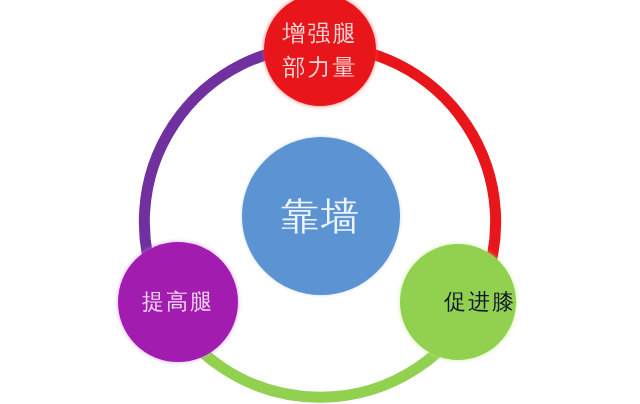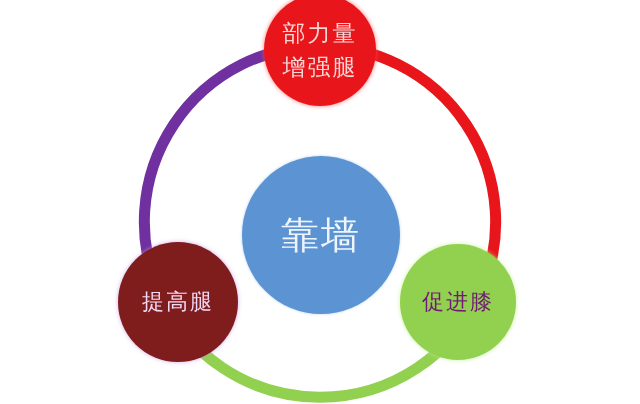--- a/index.html
+++ b/index.html
@@ -1,37 +1,37 @@
 <!DOCTYPE html>
 <html><head>
   <meta charset="utf-8">
   <style>
     html, body { margin: 0; padding: 0; }
     body { width: 640px; height: 404px; background: #ffffff; position: relative; overflow: hidden; font-family: "DejaVu Sans", sans-serif; }
     svg.ring { position: absolute; left: 0; top: 0; }
     .node { position: absolute; border-radius: 50%; display: flex; flex-direction: column; align-items: center; justify-content: center; color: #f4eef4; text-align: center; }
     .node span { display: block; letter-spacing: 2px; }
     .red { left: 264px; top: -6px; width: 112px; height: 112px; background: #e8161b; box-shadow: 0 0 4px rgba(255,80,80,0.8); font-size: 23px; line-height: 34px; color: #f7d6d6; }
-    .blue { left: 242px; top: 156px; width: 158px; height: 158px; background: #5b93d3; font-size: 38px; line-height: 52px; color: #eef4fb; box-shadow: 0 0 3px rgba(160,190,230,0.7); }
-    .purple { left: 118px; top: 242px; width: 120px; height: 120px; background: #7f1d1d; font-size: 22px; line-height: 32px; color: #f1d8f4; box-shadow: 0 0 4px rgba(200,150,230,0.8); }
-    .green { left: 400px; top: 244px; width: 116px; height: 116px; background: #92d050; font-size: 22px; line-height: 32px; color: #701a75; box-shadow: 0 0 4px rgba(190,240,140,0.8); }
+    .blue { left: 242px; top: 137px; width: 158px; height: 158px; background: #5b93d3; font-size: 38px; line-height: 52px; color: #eef4fb; box-shadow: 0 0 3px rgba(160,190,230,0.7); }
+    .purple { left: 118px; top: 242px; width: 120px; height: 120px; background: #a21caf; font-size: 22px; line-height: 32px; color: #f1d8f4; box-shadow: 0 0 4px rgba(200,150,230,0.8); }
+    .green { left: 400px; top: 244px; width: 116px; height: 116px; background: #92d050; font-size: 22px; line-height: 32px; color: #0f172a; box-shadow: 0 0 4px rgba(190,240,140,0.8); align-items: flex-end; }
   </style>
 </head>
 <body>
 
 <svg class="ring" width="640" height="404" viewBox="0 0 640 404">
 
   <path d="M 320 46 A 176 176 0 0 1 482 290" fill="none" stroke="#e8161b" stroke-width="11"></path>
   <path d="M 482 290 A 176 176 0 0 1 158 290" fill="none" stroke="#92d050" stroke-width="11"></path>
   <path d="M 158 290 A 176 176 0 0 1 320 46" fill="none" stroke="#7030a0" stroke-width="11"></path>
 </svg>
 
 <div class="node red">
+  <span>增强腿</span>
   <span>部力量</span>
-  <span>增强腿</span>
 </div>
 
 <div class="node blue">
   <span>靠墙</span>
 </div>
 
 <div class="node purple">
   <span>提高腿</span>
 </div>
 

